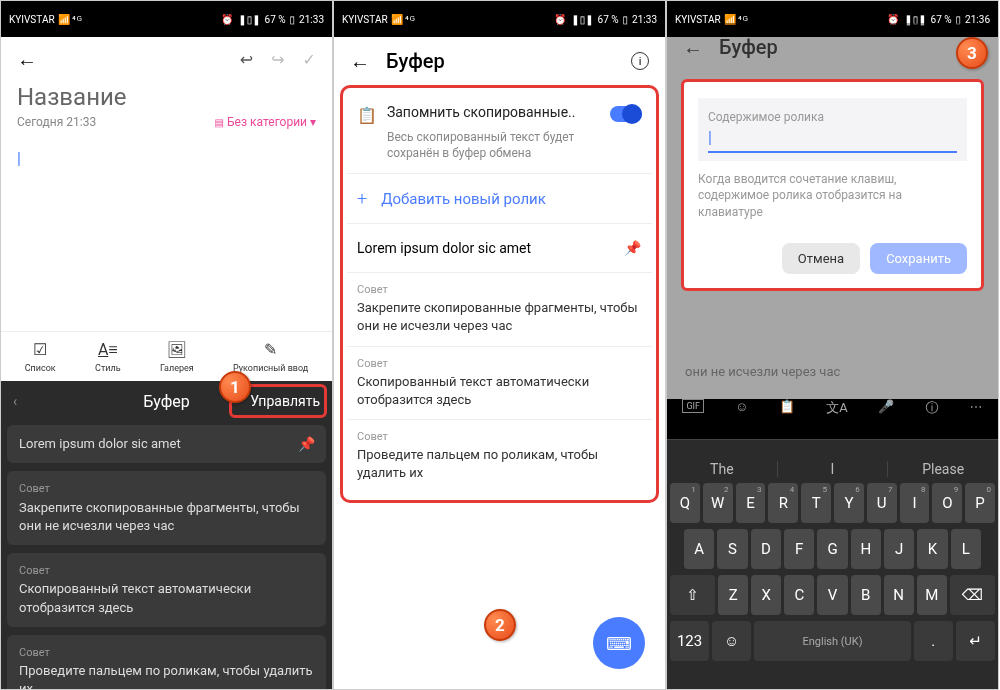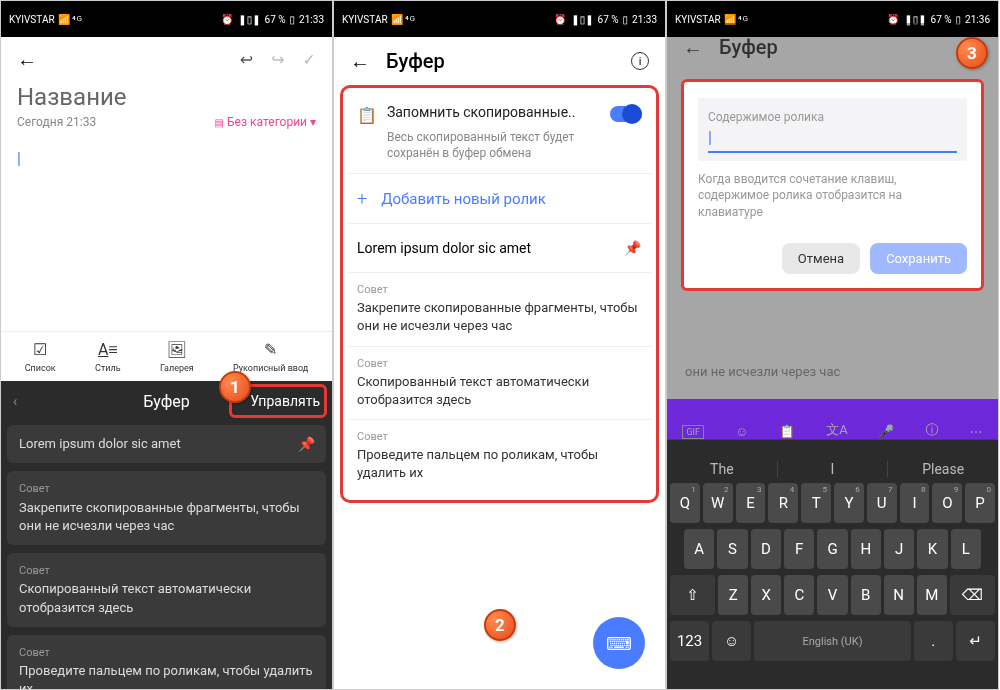--- a/index.html
+++ b/index.html
@@ -67,21 +67,21 @@
 .s3-field-label{font-size:12px;color:#999;margin-bottom:4px}
 .s3-field-cursor{color:#4a7cff;font-size:16px}
 .s3-field-line{height:1.5px;background:#4a7cff;margin-top:4px}
 .s3-field2{padding:14px 10px;color:#999;font-size:13px;border-bottom:1px solid #ddd;background:#f4f4f6;margin-bottom:10px}
 .s3-help{font-size:12px;color:#999;line-height:1.4;margin-bottom:22px}
 .s3-dlg-btns{display:flex;justify-content:flex-end;gap:10px}
 .s3-btn{padding:8px 16px;font-size:13px;border-radius:8px}
 .s3-btn-cancel{background:#e8e8e8;color:#333}
 .s3-btn-save{background:#a0b8ff;color:#fff}
 .s3-behind-text{position:absolute;top:340px;left:18px;right:18px;font-size:13px;color:#666;line-height:1.4}
-.s3-kb-toolbar{position:absolute;bottom:250px;left:0;right:0;height:40px;background:#6d28d9;display:flex;justify-content:space-around;align-items:flex-end;color:#aaa;font-size:14px}
+.s3-kb-toolbar{position:absolute;bottom:250px;left:0;right:0;height:40px;background:#000000;display:flex;justify-content:space-around;align-items:flex-start;color:#aaa;font-size:14px}
 .s3-kb-toolbar .tb-item{font-size:13px}
 .s3-suggest{position:absolute;bottom:212px;left:0;right:0;height:38px;background:#2b2b2b;display:flex;align-items:flex-end;color:#bbb;font-size:14px;border-top:1px solid #444}
 .s3-sug-item{flex:1;text-align:center;border-right:1px solid #444}
 .s3-sug-item:last-child{border:none}
 .s3-keyboard{position:absolute;bottom:0;left:0;right:0;height:212px;background:#2b2b2b;padding:6px 3px;display:flex;flex-direction:column;gap:6px}
 .kb-row{display:flex;gap:3px;justify-content:center}
 .kb-key{background:#4a4a4a;color:#fff;border-radius:4px;height:40px;display:flex;align-items:center;justify-content:center;font-size:15px;flex:1;position:relative}
 .kb-key .sup{position:absolute;top:2px;right:4px;font-size:8px;color:#aaa}
 .kb-key.wide{flex:1.5;background:#3a3a3a}
 .kb-key.space{flex:4}

